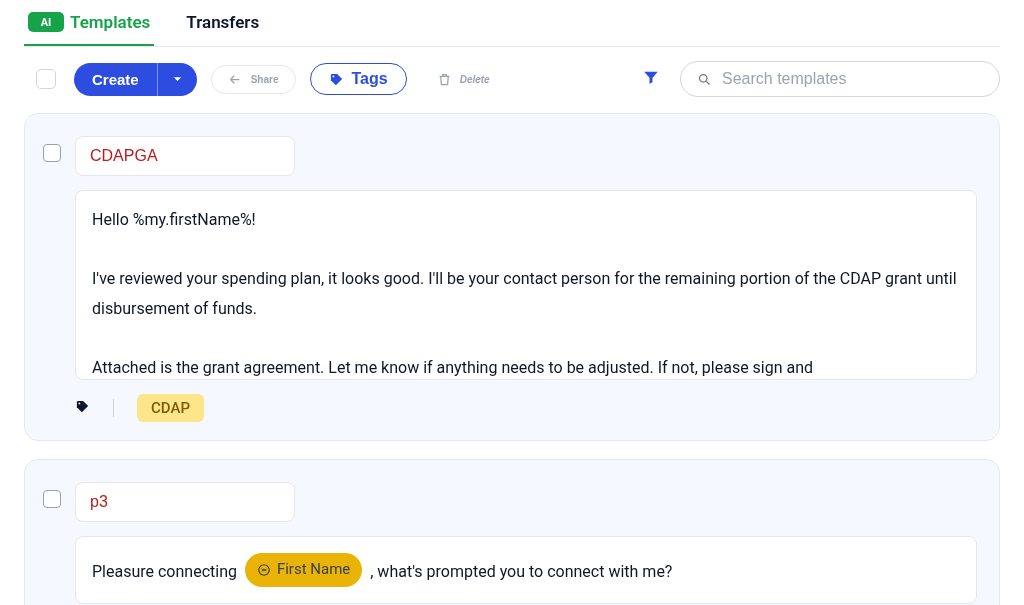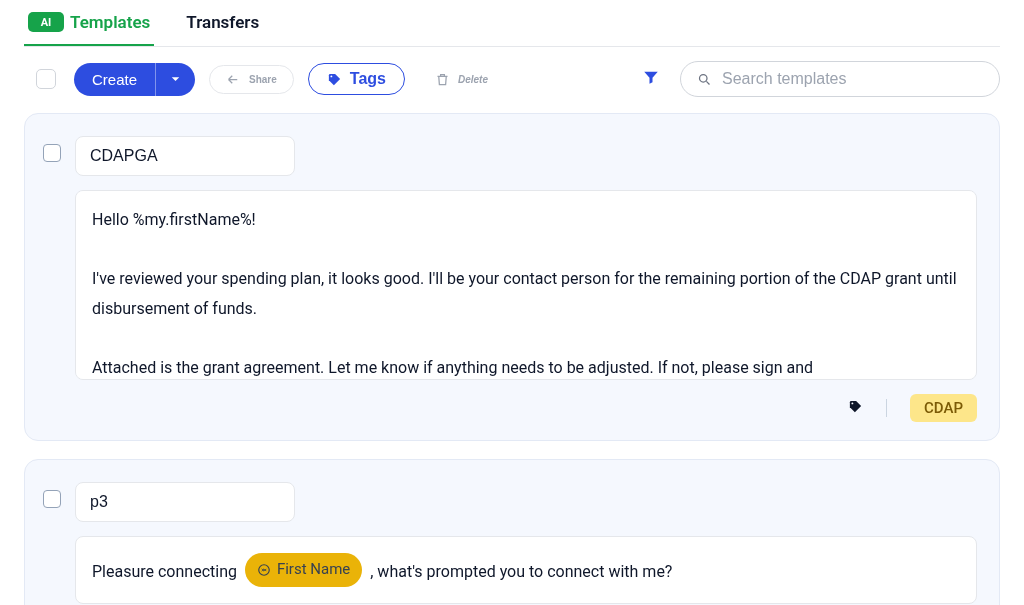--- a/index.html
+++ b/index.html
@@ -31,21 +31,21 @@
     display: flex; align-items: center; gap: 14px;
     padding: 14px 0 16px 0;
   }
   .header-checkbox {
     width: 20px; height: 20px; border: 1.5px solid #d1d5db; border-radius: 5px;
     margin-right: 4px; margin-left: 12px; cursor: pointer;
   }
   .btn-create-group { display: flex; }
   .btn-create {
     background: #2d4de0; color: #fff; border: none;
-    padding: 8px 18px; font-weight: 400; font-size: 15px;
+    padding: 8px 18px; font-weight: 700; font-size: 15px;
     border-top-left-radius: 999px; border-bottom-left-radius: 999px;
     cursor: pointer;
   }
   .btn-create-caret {
     background: #2d4de0; color: #fff; border: none; border-left: 1px solid rgba(255,255,255,0.4);
     padding: 8px 12px; font-size: 14px;
     border-top-right-radius: 999px; border-bottom-right-radius: 999px;
     cursor: pointer; display:flex; align-items:center;
   }
   .btn-outline {
@@ -77,36 +77,36 @@
     padding: 22px 22px 18px 18px; margin-bottom: 18px;
     display: flex; gap: 14px; align-items: flex-start;
   }
   .card-check {
     width: 18px; height: 18px; border: 1.5px solid #94a3b8; border-radius: 4px;
     margin-top: 8px; flex-shrink: 0; cursor: pointer; background:#fff;
   }
   .card-body { flex: 1; display: flex; flex-direction: column; gap: 14px; }
   .title-input {
     background: #fff; border: 1px solid #e5e7eb; border-radius: 8px;
-    padding: 10px 14px; font-size: 16px; color: #0f172a; font-weight: 500;
+    padding: 10px 14px; font-size: 16px; color: #b91c1c; font-weight: 500;
     width: 220px;
   }
   .content-box {
     background: #fff; border: 1px solid #e5e7eb; border-radius: 8px;
     padding: 14px 16px; font-size: 16px; color: #0f172a; line-height: 1.85;
     max-height: 190px; overflow-y: scroll; white-space: pre-wrap;
     position: relative;
   }
   
   .content-box::-webkit-scrollbar { width: 9px; }
   .content-box::-webkit-scrollbar-track { background: #f1f1f1; border-radius: 6px; }
   .content-box::-webkit-scrollbar-thumb { background: #bfbfbf; border-radius: 6px; }
   .content-box::-webkit-scrollbar-button { display:block; height:10px; background:#f1f1f1; }
 
-  .tag-row { display: flex; align-items: center; gap: 23px; justify-content: flex-end; }
+  .tag-row { display: flex; align-items: center; gap: 23px; }
   .tag-row .divider { width: 1px; height: 18px; background: #cbd5e1; }
   .tag-chip {
     background: #fde68a; color: #7c5b06; padding: 5px 14px;
     border-radius: 6px; font-size: 15px; font-weight: 500;
   }
   .tag-icon-small { color:#0f172a; }
 
   .content-inline {
     background: #fff; border: 1px solid #e5e7eb; border-radius: 8px;
     padding: 16px; font-size: 16px; color: #0f172a; line-height: 1.7;

